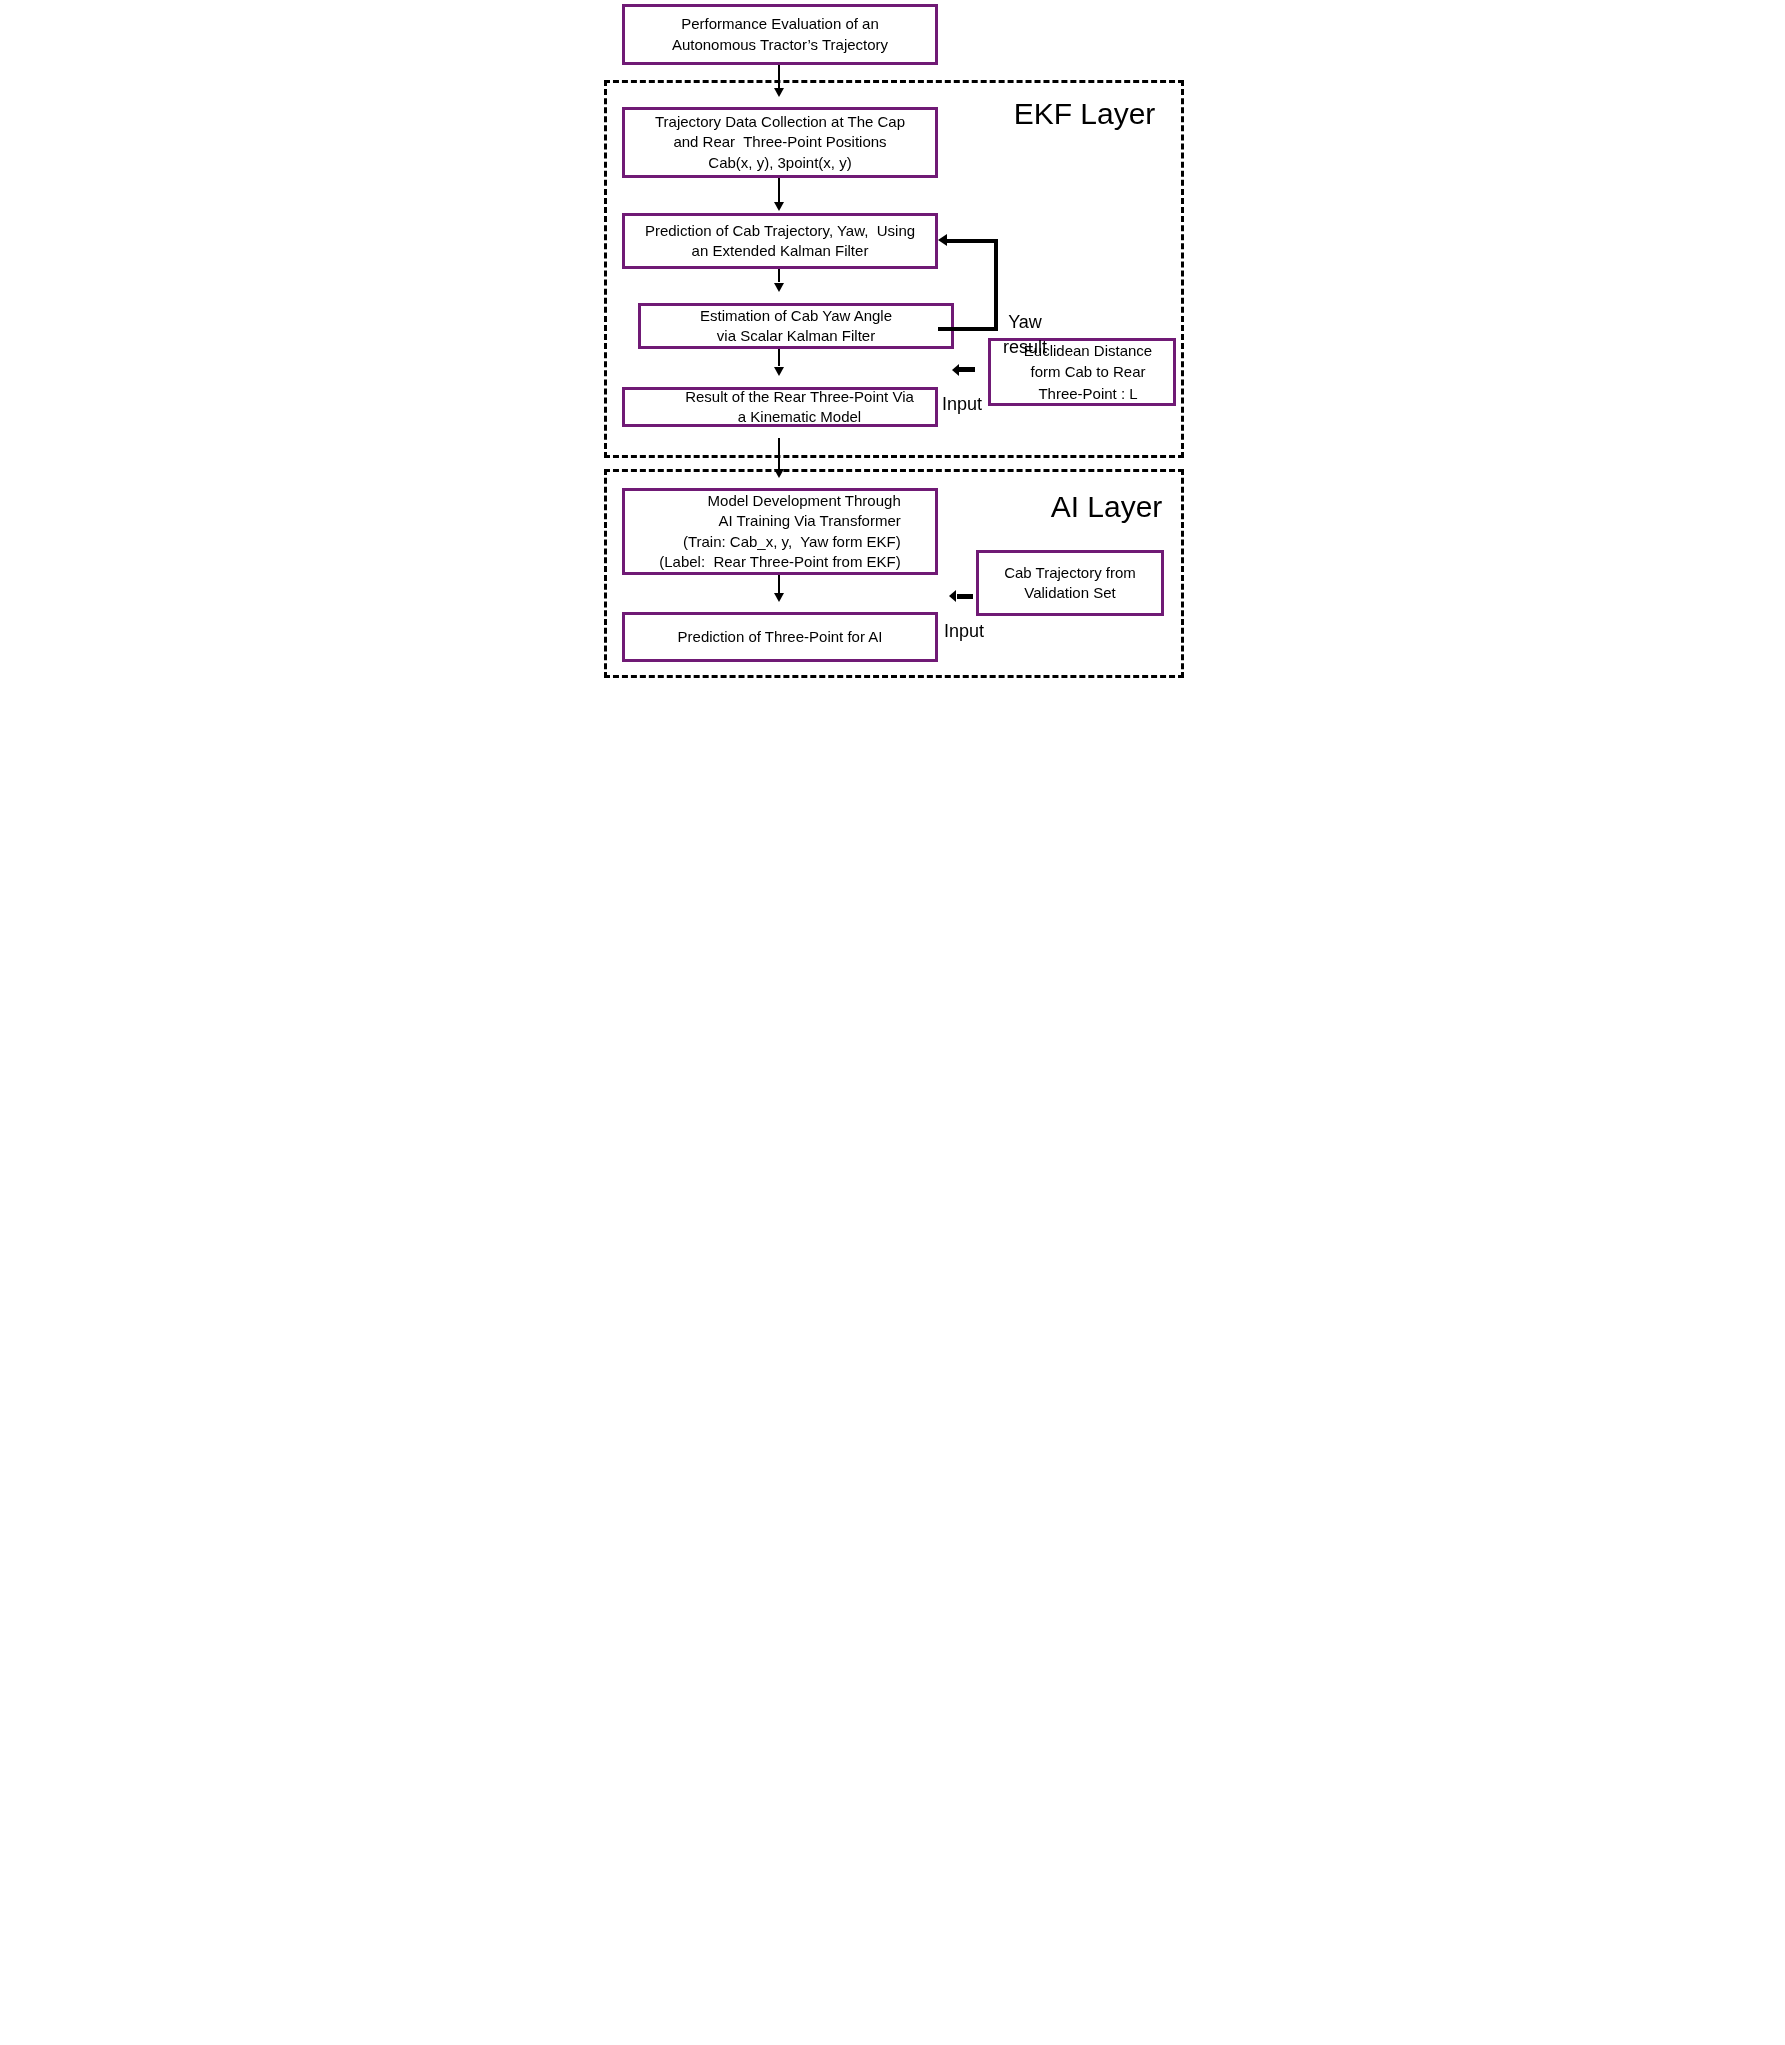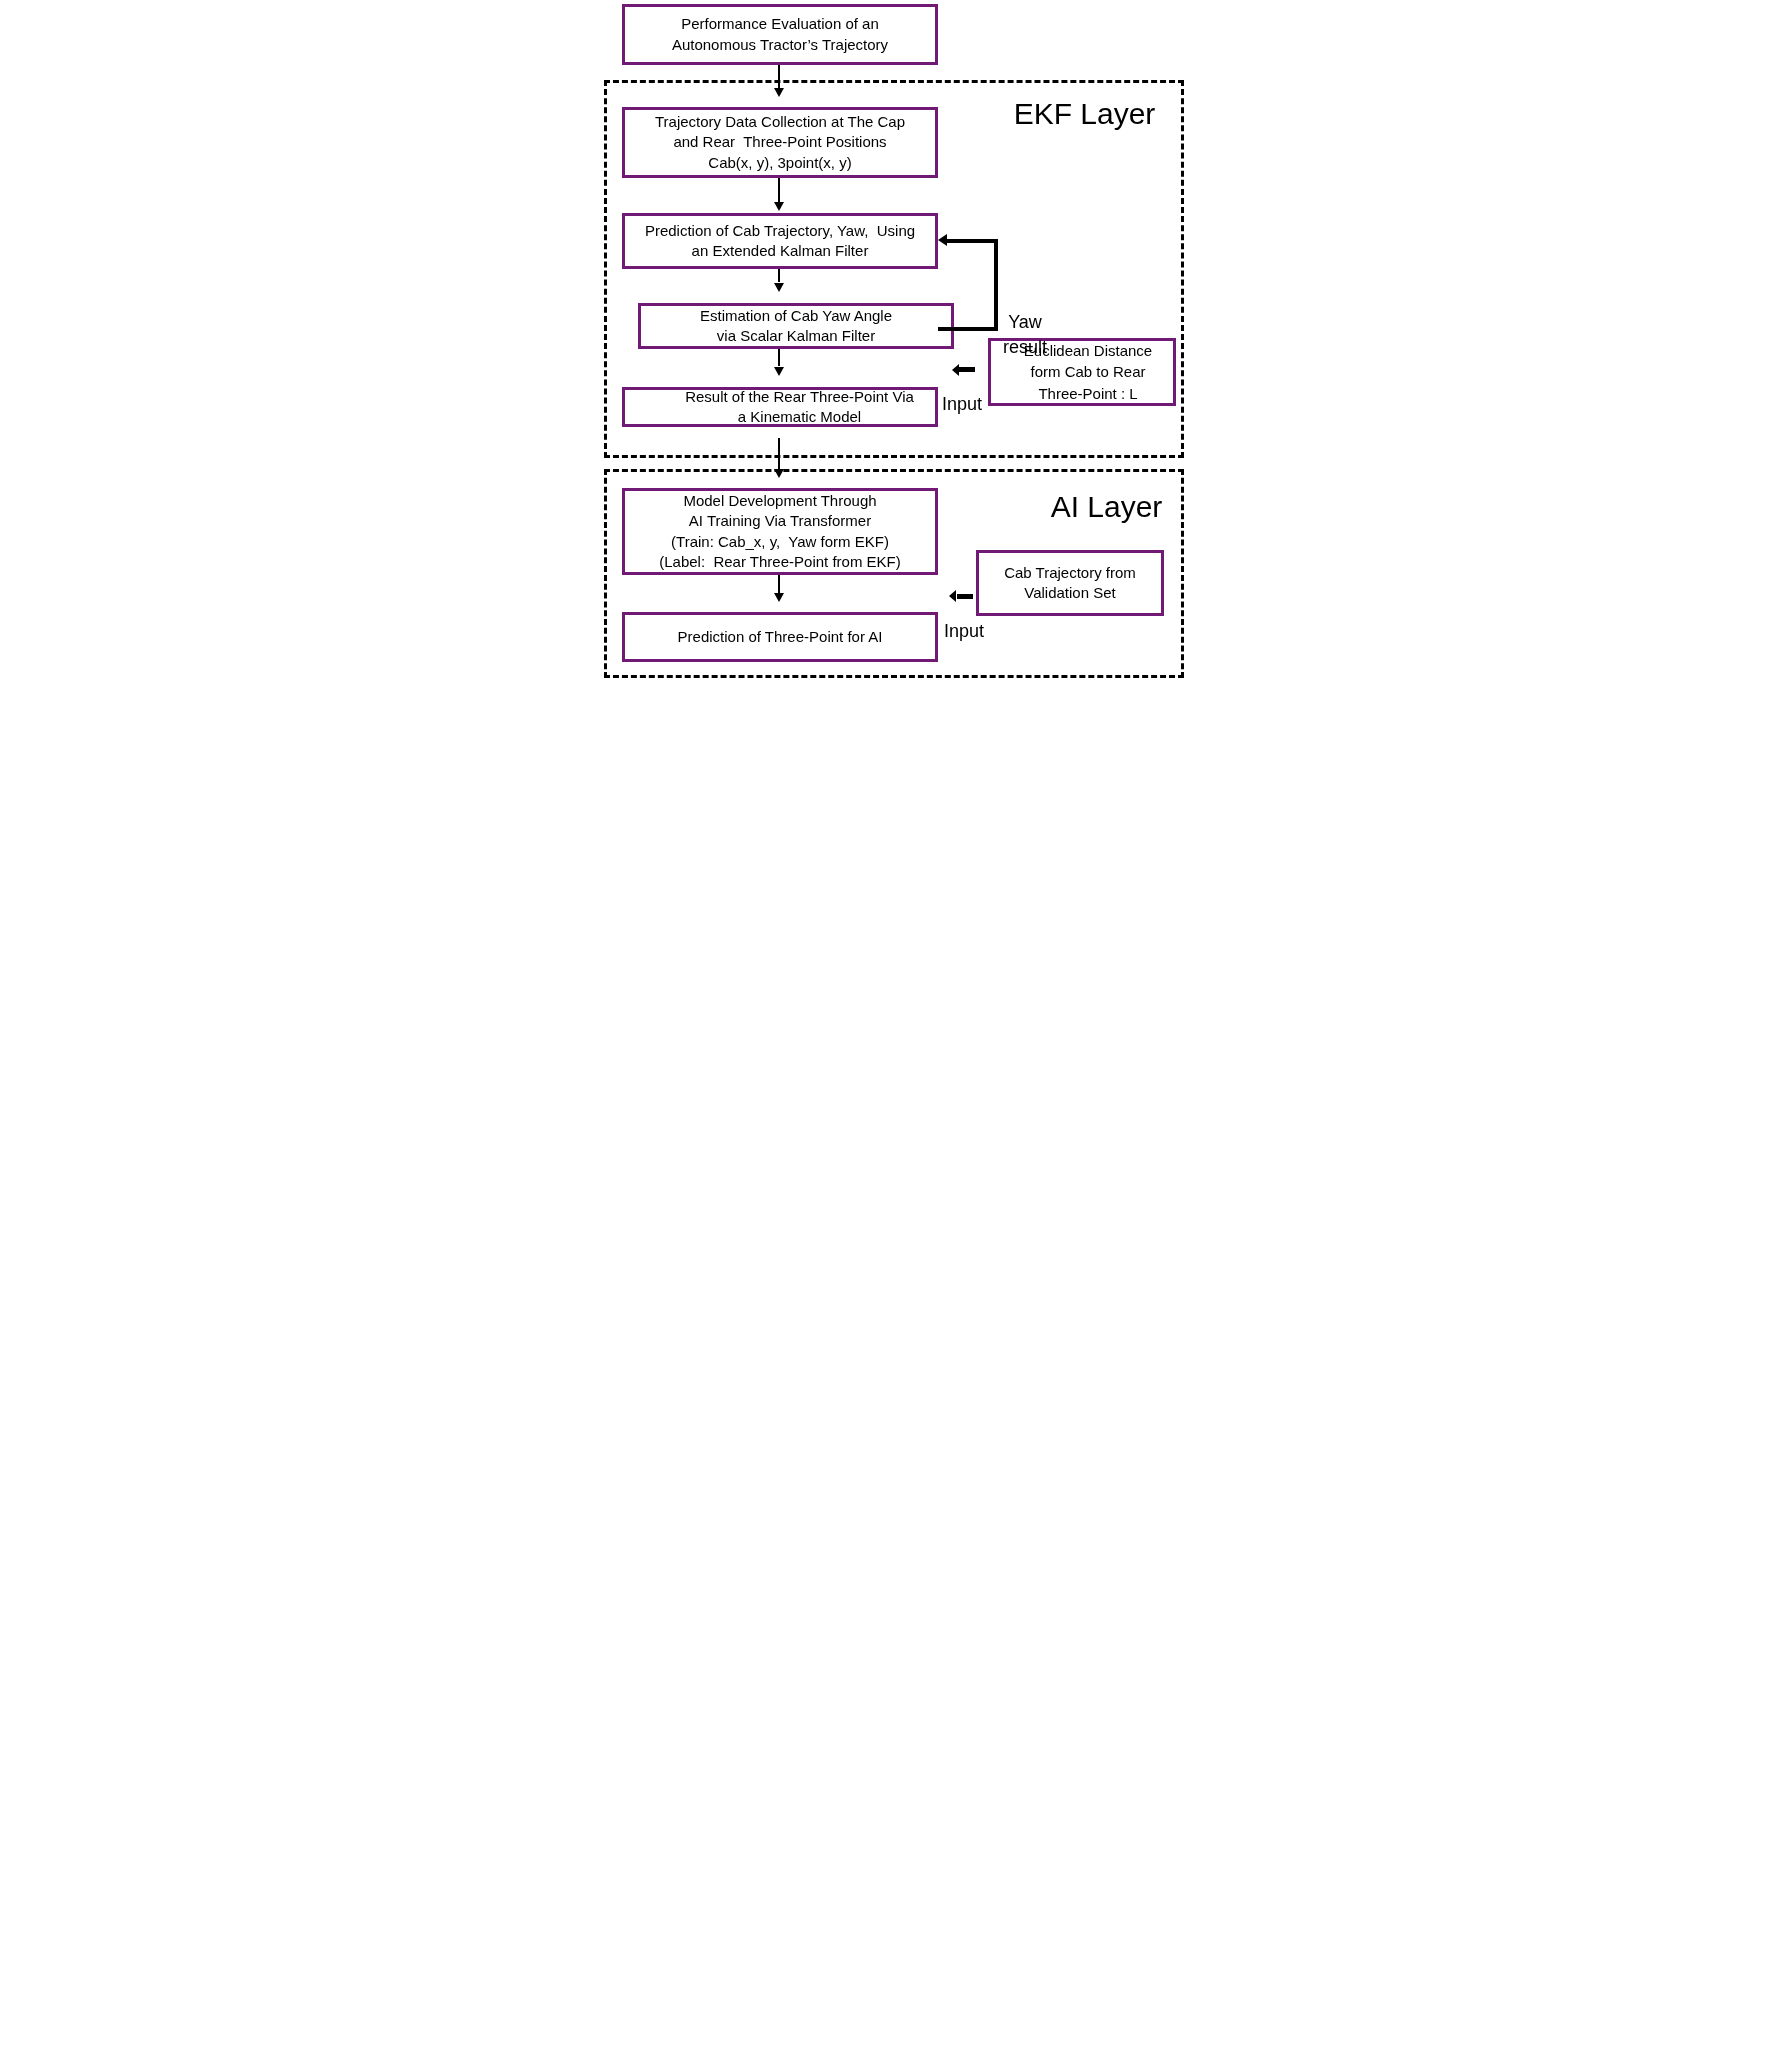--- a/index.html
+++ b/index.html
@@ -50,21 +50,21 @@
   <div class="node" style="left:27px;top:303px;width:316px;height:46px;margin-left:16px;">Estimation of Cab Yaw Angle
 via Scalar Kalman Filter</div>
 
   <div class="node" style="left:27px;top:387px;width:316px;height:40px;padding-left:39px;">Result of the Rear Three-Point Via
 a Kinematic Model</div>
 
   <div class="node lh36" style="left:393px;top:338px;width:188px;height:68px;">Euclidean Distance
 form Cab to Rear
 Three-Point : L</div>
 
-  <div class="node" style="left:27px;top:488px;width:316px;height:87px;">Model Development Through
+  <div class="node" style="left:27px;top:488px;width:316px;height:87px;text-align:right;">Model Development Through
 AI Training Via Transformer
 (Train: Cab_x, y,  Yaw form EKF)
 (Label:  Rear Three-Point from EKF)</div>
 
   <div class="node" style="left:381px;top:550px;width:188px;height:66px;">Cab Trajectory from
 Validation Set</div>
 
   <div class="node" style="left:27px;top:612px;width:316px;height:50px;">Prediction of Three-Point for AI</div>
 
   <div>

